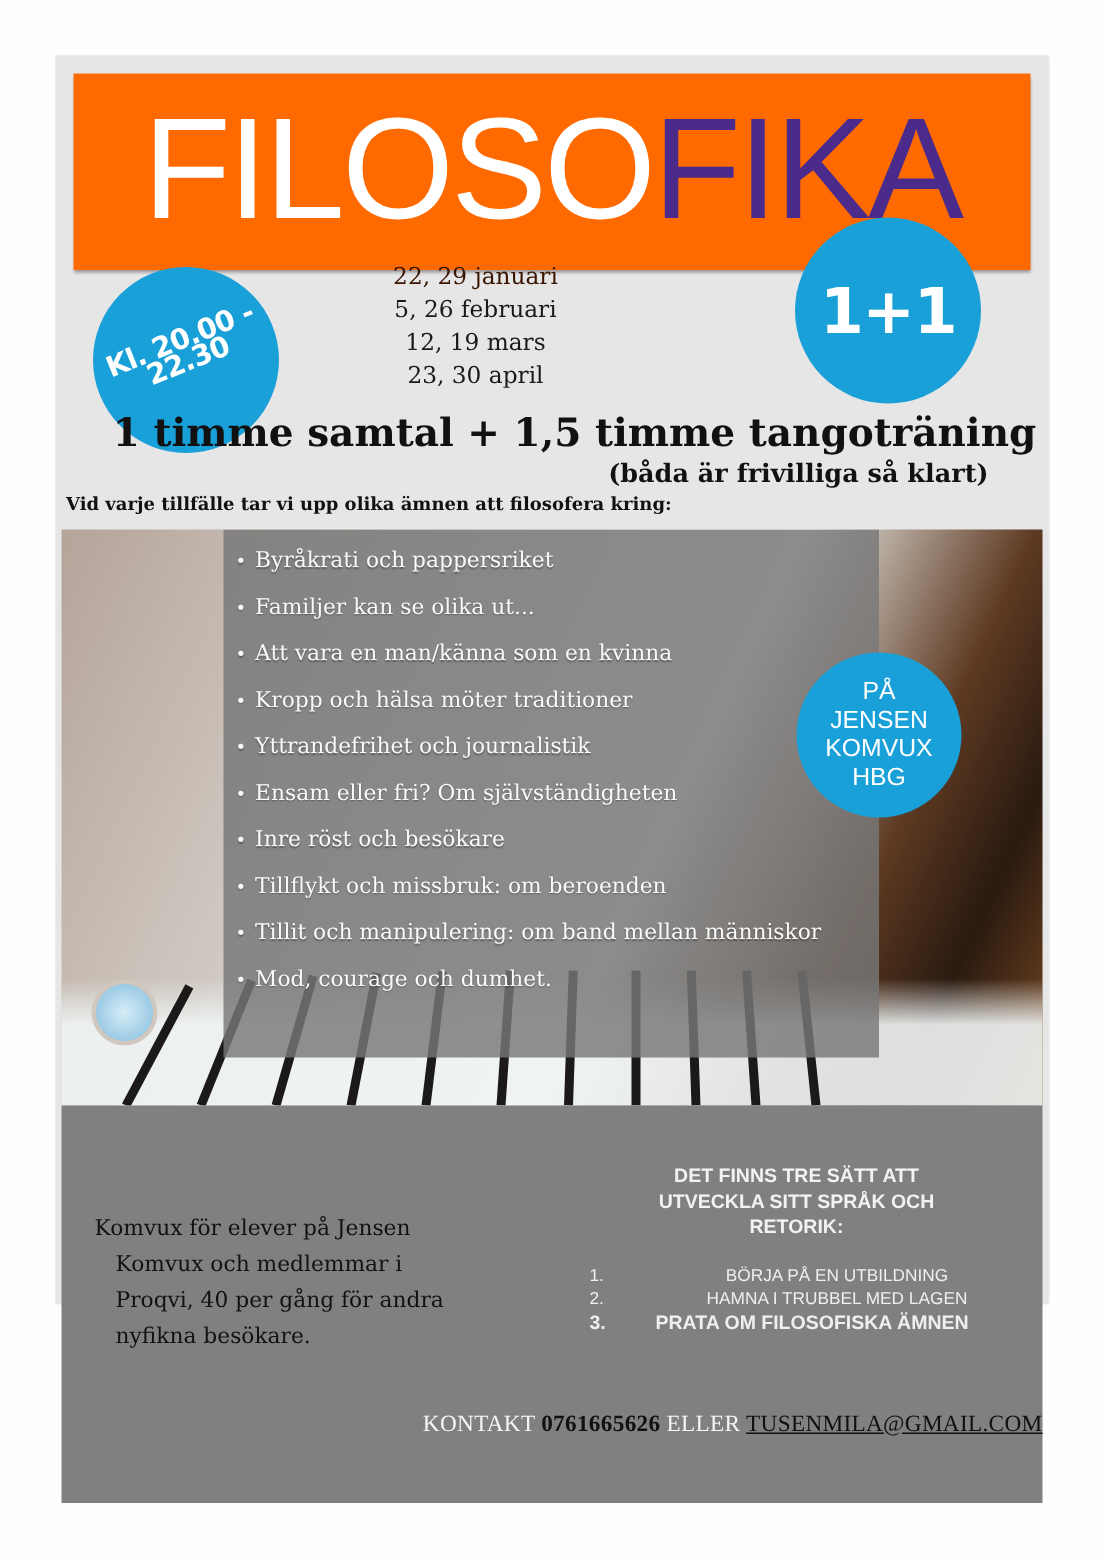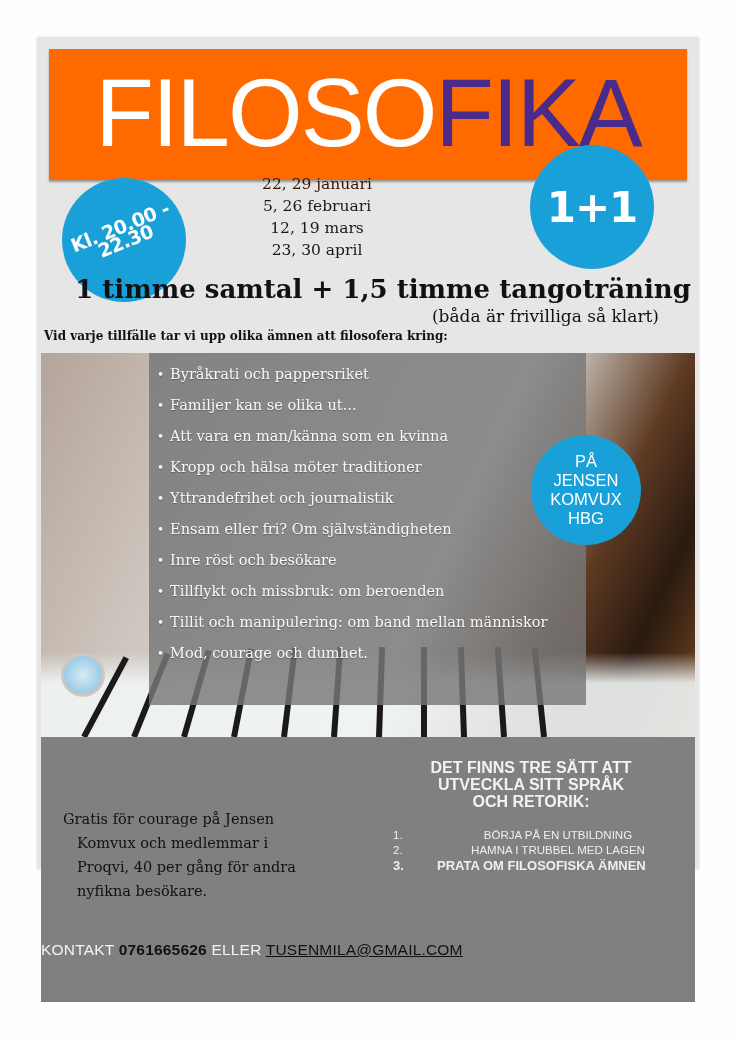--- a/index.html
+++ b/index.html
@@ -10,49 +10,49 @@
   .title .w { color:#ffffff; }
   .title .p { color:#4a2b8c; }
   .dates { position:absolute; left:170px; top:136px; width:220px; text-align:center; font-family:"DejaVu Serif", serif; font-size:15.5px; line-height:22px; color:#1a1a1a; }
   .dates div:first-child { color:#3a1500; }
   .circle { position:absolute; border-radius:50%; background:#1aa0d8; color:#fff; display:flex; align-items:center; justify-content:center; text-align:center; }
   .c-time { left:25px; top:141px; width:124px; height:124px; z-index:1; }
   .c-time span { display:block; transform:rotate(-22deg); font-family:"DejaVu Sans", sans-serif; font-weight:bold; font-size:19px; line-height:21px; letter-spacing:-0.5px; margin-top:-6px; }
   .c-onep { left:493px; top:108px; width:124px; height:124px; z-index:2; }
   .c-onep span { font-family:"DejaVu Sans", sans-serif; font-weight:bold; font-size:42px; letter-spacing:-1px; }
   .headline { position:absolute; left:0; top:236px; width:100%; text-align:center; font-family:"DejaVu Serif", serif; font-weight:bold; font-size:26px; line-height:32px; color:#111; z-index:3; white-space:nowrap; padding-left:30px; box-sizing:border-box; }
-  .subhead { position:absolute; right:40px; top:268px; font-family:"DejaVu Serif", serif; font-weight:normal; font-size:17px; line-height:22px; color:#111; }
+  .subhead { position:absolute; right:40px; top:268px; font-family:"DejaVu Serif", serif; font-weight:bold; font-size:17px; line-height:22px; color:#111; }
   .intro { position:absolute; left:7px; top:291px; font-family:"DejaVu Serif", serif; font-weight:bold; font-size:12px; line-height:16px; color:#111; }
   .photo { position:absolute; left:4px; top:316px; width:654px; height:384px; overflow:hidden;
     background:
       linear-gradient(180deg, rgba(0,0,0,0) 78%, rgba(240,245,245,0.9) 86%, rgba(240,245,245,0.9) 100%),
       linear-gradient(115deg, #b4a49a 0%, #c8beb6 20%, #d9d6d2 40%, #e6e6e2 60%, #5e3a22 78%, #2a1a10 88%, #7a4a22 100%);
   }
   .rail { position:absolute; bottom:0; width:6px; height:90px; background:#1c1a18; transform-origin:bottom; }
   .lamp { position:absolute; left:20px; top:300px; width:44px; height:44px; border-radius:50%; background:radial-gradient(circle,#d6ecf6 0%,#9ccbe6 60%,#cfc7bd 62%,#d8d0c6 100%); }
   .overlay { position:absolute; left:108px; top:0; width:437px; height:352px; background:rgba(120,120,120,0.82); }
   .topics { position:absolute; left:116px; top:6px; list-style:none; margin:0; padding:0; font-family:"DejaVu Serif", serif; font-size:14.5px; color:#fafafa; }
   .topics li { height:31px; line-height:31px; white-space:nowrap; text-shadow:0 1px 1px rgba(0,0,0,0.3); }
   .topics li::before { content:"•"; margin-right:6px; font-size:12px; }
   .c-loc { left:494px; top:398px; width:110px; height:110px; z-index:4; }
   .c-loc span { font-family:"Liberation Sans", sans-serif; font-size:16.5px; line-height:19px; }
   .logo { position:absolute; left:578px; top:536px; width:62px; height:62px; background:#8b1420; z-index:4; }
   .bottom { position:absolute; left:4px; top:700px; width:654px; height:265px; background:#808080; }
   .gratis { position:absolute; left:22px; top:70px; width:280px; font-family:"DejaVu Serif", serif; font-size:14.5px; line-height:24px; color:#111; }
   .gratis .l1 { display:block; }
   .gratis .ln { display:block; padding-left:14px; }
   .ways { position:absolute; left:340px; top:22px; width:300px; }
-  .ways-title { text-align:center; font-family:"Liberation Sans", sans-serif; font-weight:bold; font-size:16px; line-height:17px; color:#f2f2f2; width:220px; margin:0 auto; }
+  .ways-title { text-align:center; font-family:"Liberation Sans", sans-serif; font-weight:bold; font-size:13px; line-height:17px; color:#f2f2f2; width:220px; margin:16px auto; }
   .ways ol { list-style:none; margin:18px 0 0 0; padding:0; font-family:"Liberation Sans", sans-serif; font-size:11.5px; line-height:15px; color:#efefef; }
   .ways li { display:flex; }
   .ways li .n { width:42px; padding-left:12px; }
   .ways li .t { flex:1; text-align:center; }
   .ways li.bold { font-weight:bold; font-size:13px; line-height:16px; }
   .ways li.bold .t { text-align:left; padding-left:2px; }
-  .contact { position:absolute; left:0; top:204px; width:100%; text-align:left; font-family:Liberation Sans, sans-serif; font-size:15.5px; color:#f4f4f4; letter-spacing:0.2px; }
+  .contact { position:absolute; left:0; top:204px; width:100%; text-align:right; font-family:Liberation Serif, serif; font-size:15.5px; color:#f4f4f4; letter-spacing:0.2px; }
   .contact .phone { color:#111; font-weight:bold; }
   .contact .mail { color:#111; text-decoration:underline; }
 </style>
 </head>
 <body>
 
 <div class="page">
 
   <div class="banner">
     <div class="title">
@@ -116,21 +116,21 @@
       <span>PÅ</span><br>
       <span>JENSEN</span><br>
       <span>KOMVUX</span><br>
       <span>HBG</span>
     </span>
   </div>
 
 
   <div class="bottom">
     <div class="gratis">
-      <span class="l1">Gratis för courage på Jensen</span>
+      <span class="l1">Komvux för elever på Jensen</span>
       <span class="ln">Komvux och medlemmar i</span>
       <span class="ln">Proqvi, 40 per gång för andra</span>
       <span class="ln">nyfikna besökare.</span>
     </div>
 
     <div class="ways">
       <div class="ways-title">DET FINNS TRE SÄTT ATT UTVECKLA SITT SPRÅK OCH RETORIK:</div>
       <ol>
         <li>
           <span class="n">1.</span>

